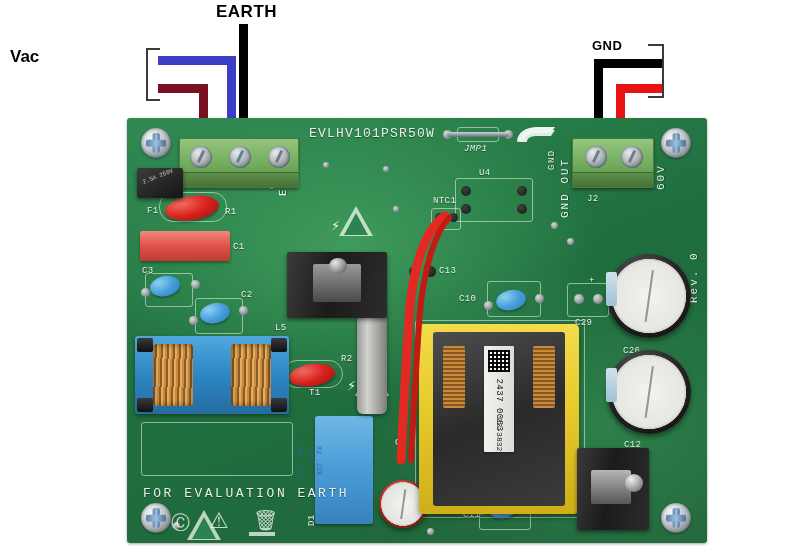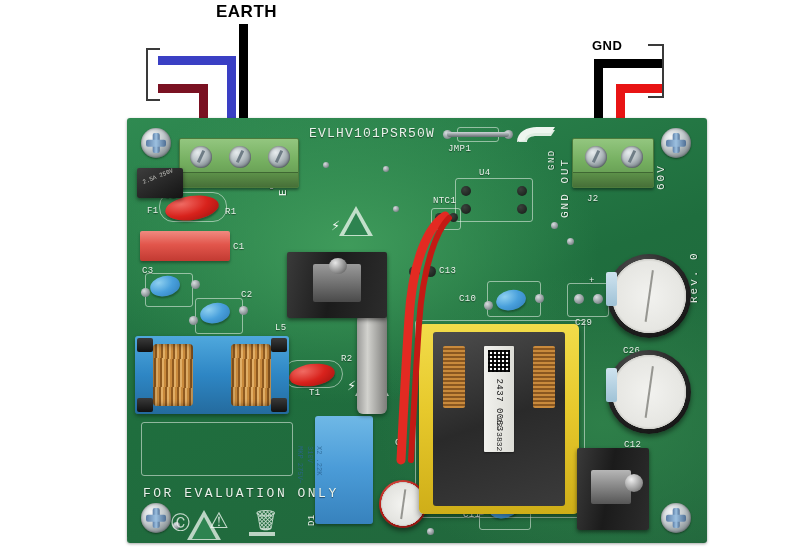--- a/index.html
+++ b/index.html
@@ -396,20 +396,21 @@
     z-index: 9;
     pointer-events: none;
   }
 </style>
 </head>
 <body>
 
 <div id="root">
 
   <div class="callout" id="vac-label">
+    <div>Vac</div>
   </div>
   <div class="bracket" id="vac-bracket"></div>
 
   <div class="wire wire-h" id="wire-blue-h"></div>
   <div class="wire wire-v" id="wire-blue-v"></div>
   <div class="wire wire-h" id="wire-red-h"></div>
   <div class="wire wire-v" id="wire-red-v"></div>
 
   <div class="callout" id="earth-label">EARTH</div>
   <div class="wire wire-v" id="wire-earth-v"></div>
@@ -430,21 +431,21 @@
       <svg width="46" height="26" viewBox="0 0 46 26">
         <path d="M4 20 C4 10, 14 5, 24 5 L42 5 L38 11 L24 11 C18 11, 12 13, 12 18 Z" fill="#eef5ef"></path>
         <path d="M42 8 L38 14 L24 14 C18 14, 14 16, 14 20 L6 20 C6 12, 16 8, 26 8 Z" fill="#eef5ef" opacity="0.92"></path>
       </svg>
     </div>
 
     <div class="silk-outline" style="left:330px; top:9px; width:42px; height:15px;"></div>
     <div id="jmp-wire" style="left:320px; top:14px; width:62px;"></div>
     <div class="pad" style="left:316px; top:12px; width:9px; height:9px;"></div>
     <div class="pad" style="left:377px; top:12px; width:9px; height:9px;"></div>
-    <div class="silk" style="left:321px; top:26px;">JMP1</div>
+    <div class="silk" style="left:337px; top:26px;font-style:italic;">JMP1</div>
 
     <div class="screw" style="left:14px;  top:10px;  width:30px; height:30px;"></div>
     <div class="screw" style="left:534px; top:10px;  width:30px; height:30px;"></div>
     <div class="screw" style="left:14px;  top:385px; width:30px; height:30px;"></div>
     <div class="screw" style="left:534px; top:385px; width:30px; height:30px;"></div>
 
     <div class="terminal" style="left:52px; top:20px; width:120px; height:50px;">
       <div class="tcup" style="left:10px;"></div>
       <div class="tcup" style="left:49px;"></div>
       <div class="tcup" style="left:88px;"></div>
@@ -500,21 +501,21 @@
       <div class="coil" style="left:96px;"></div>
       <div class="clamp" style="left:2px;  top:2px;"></div>
       <div class="clamp" style="right:2px; top:2px;"></div>
       <div class="clamp" style="left:2px;  bottom:2px;"></div>
       <div class="clamp" style="right:2px; bottom:2px;"></div>
     </div>
 
     <div class="silk-outline" style="left:14px; top:304px; width:152px; height:54px;"></div>
     <div class="silk" style="left:268px; top:320px;">C4</div>
 
-    <div class="silk" style="left:16px; top:368px; font-size:13px; letter-spacing:2.5px;">FOR EVALUATION ONLY</div>
+    <div class="silk" style="left:16px; top:368px; font-size:13px; letter-spacing:2.5px;">FOR EVALUATION EARTH</div>
 
     <div class="certmark" style="left:44px; top:392px;">Ⓒ</div>
     <div class="certmark" style="left:82px; top:390px; font-size:22px;">⚠</div>
     <div class="certmark" style="left:126px; top:390px; font-size:20px;">🗑</div>
     <div style="position:absolute; left:122px; top:414px; width:26px; height:4px;
                 background:rgba(240,248,241,0.75); z-index:6;"></div>
 
     <div class="warn-tri" style="left:212px; top:88px;"></div>
     <div class="warn-bolt" style="left:204px; top:100px;">⚡</div>
     <div class="warn-tri" style="left:228px; top:248px;"></div>

